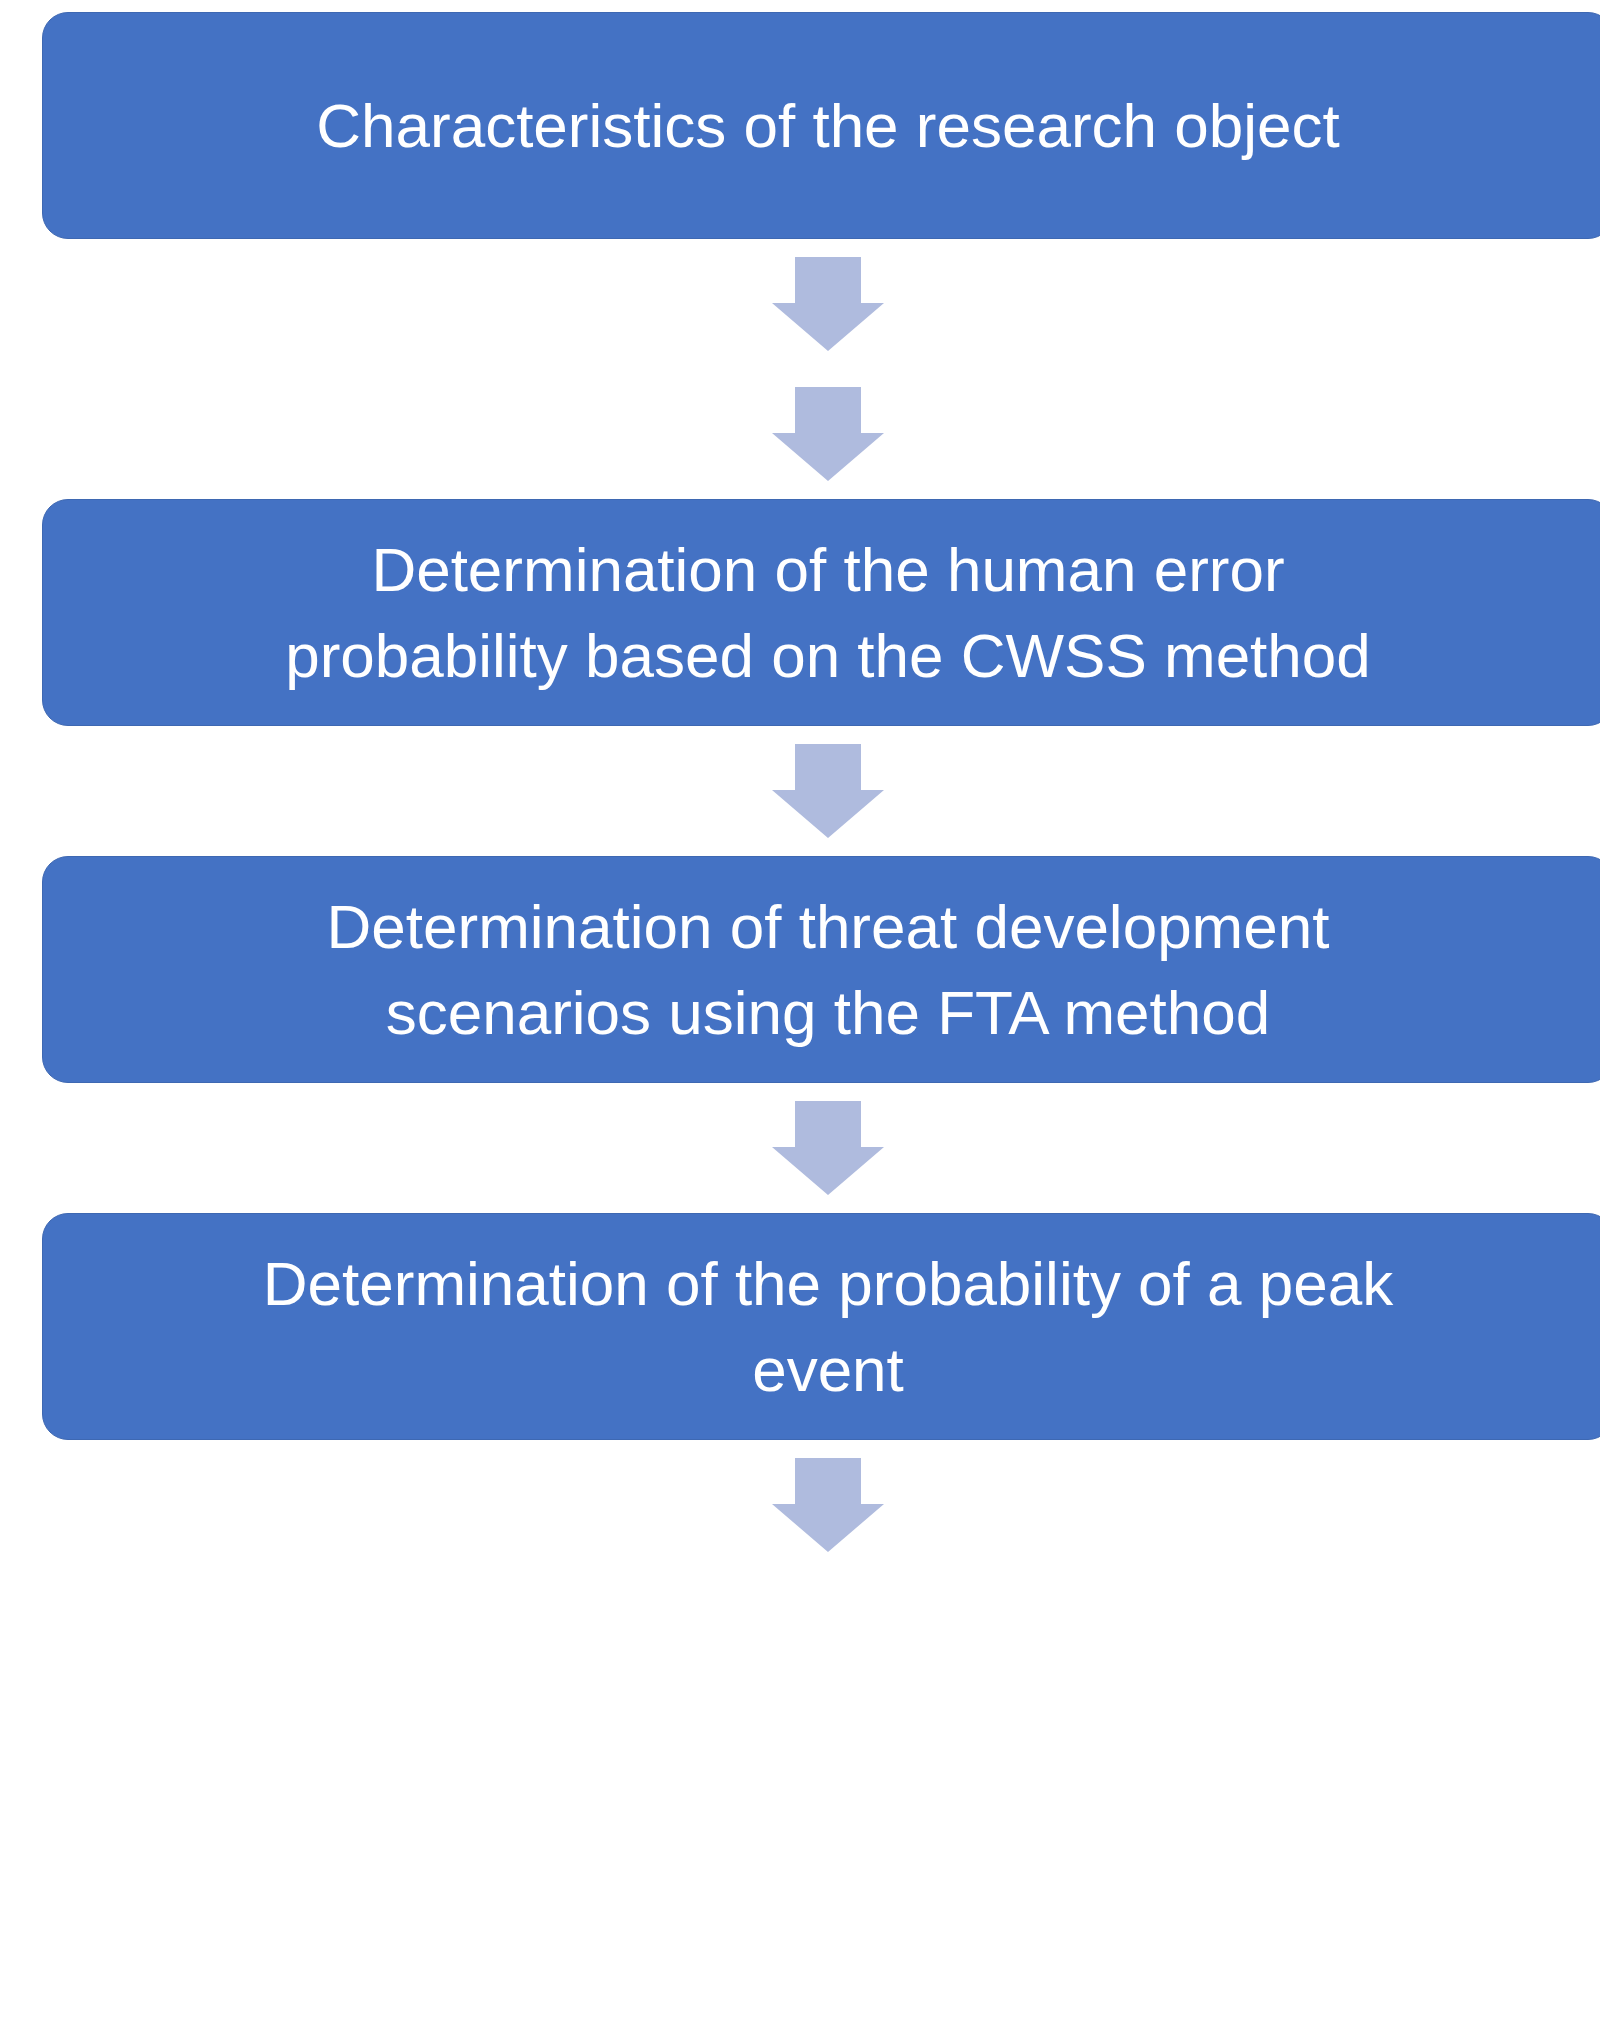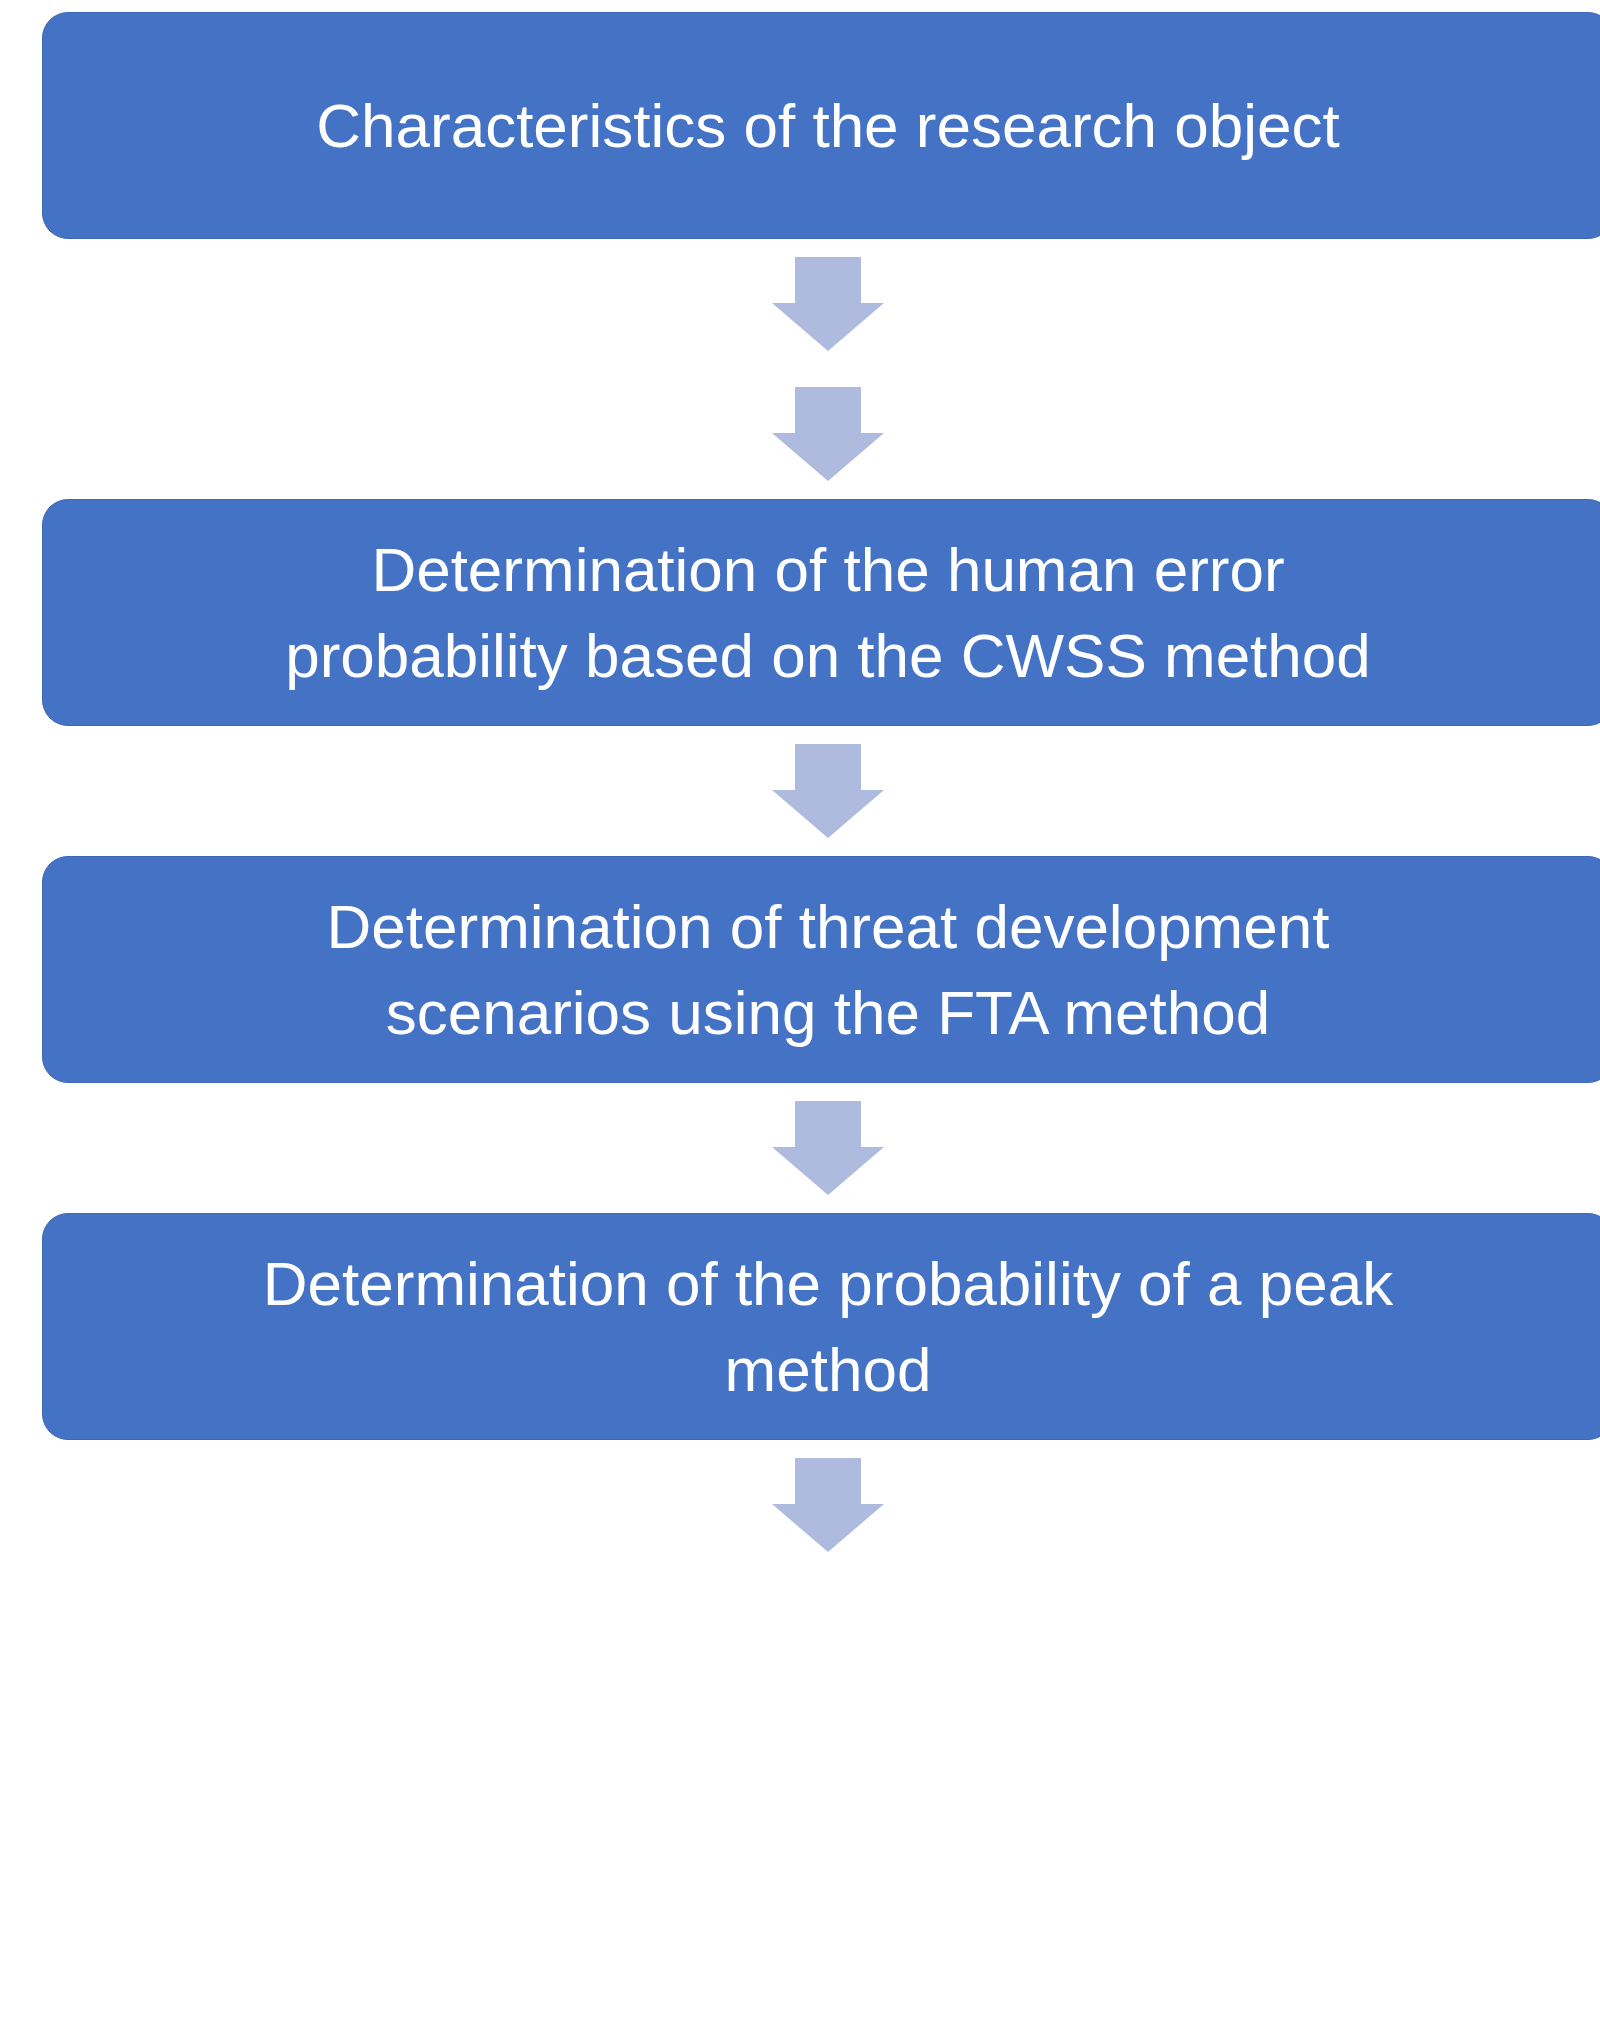--- a/index.html
+++ b/index.html
@@ -95,21 +95,21 @@
   </div>
 
   <div class="arrow-slot">
     <svg class="down-arrow" width="112" height="94" viewBox="0 0 112 94" aria-hidden="true">
       <polygon points="23,0 89,0 89,46 112,46 56,94 0,46 23,46"></polygon>
     </svg>
   </div>
 
   <div class="step-box">
     <div class="box-label">Determination of the probability of a peak
-method</div>
+event</div>
   </div>
 
   <div class="arrow-slot">
     <svg class="down-arrow" width="112" height="94" viewBox="0 0 112 94" aria-hidden="true">
       <polygon points="23,0 89,0 89,46 112,46 56,94 0,46 23,46"></polygon>
     </svg>
   </div>
 
 
 </div>

